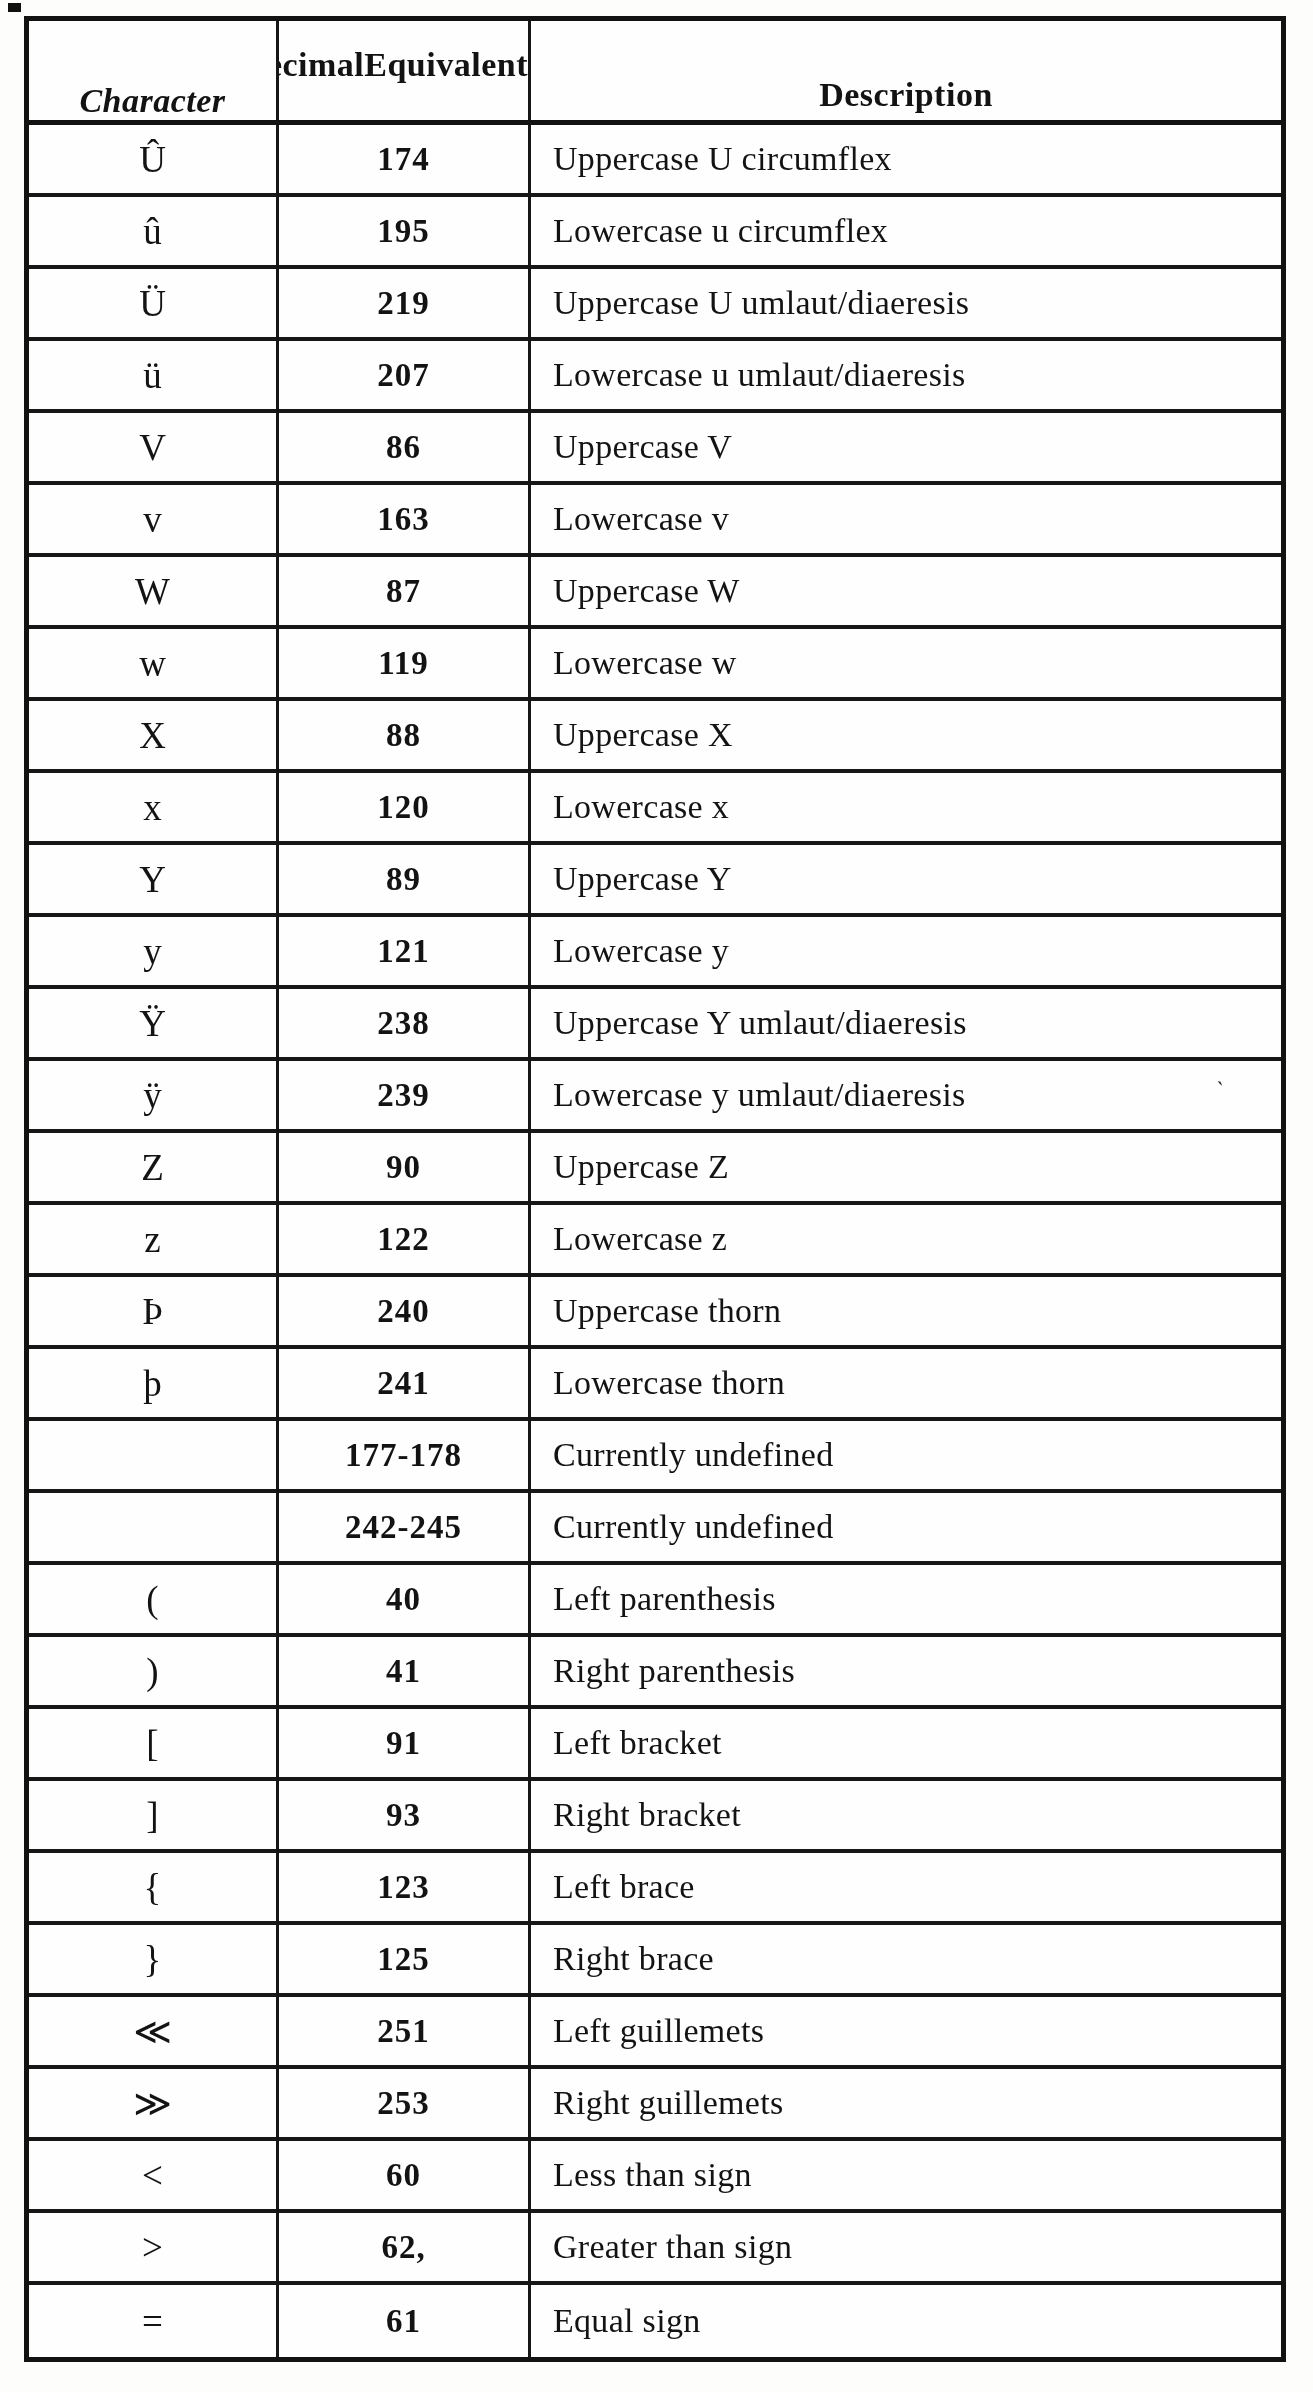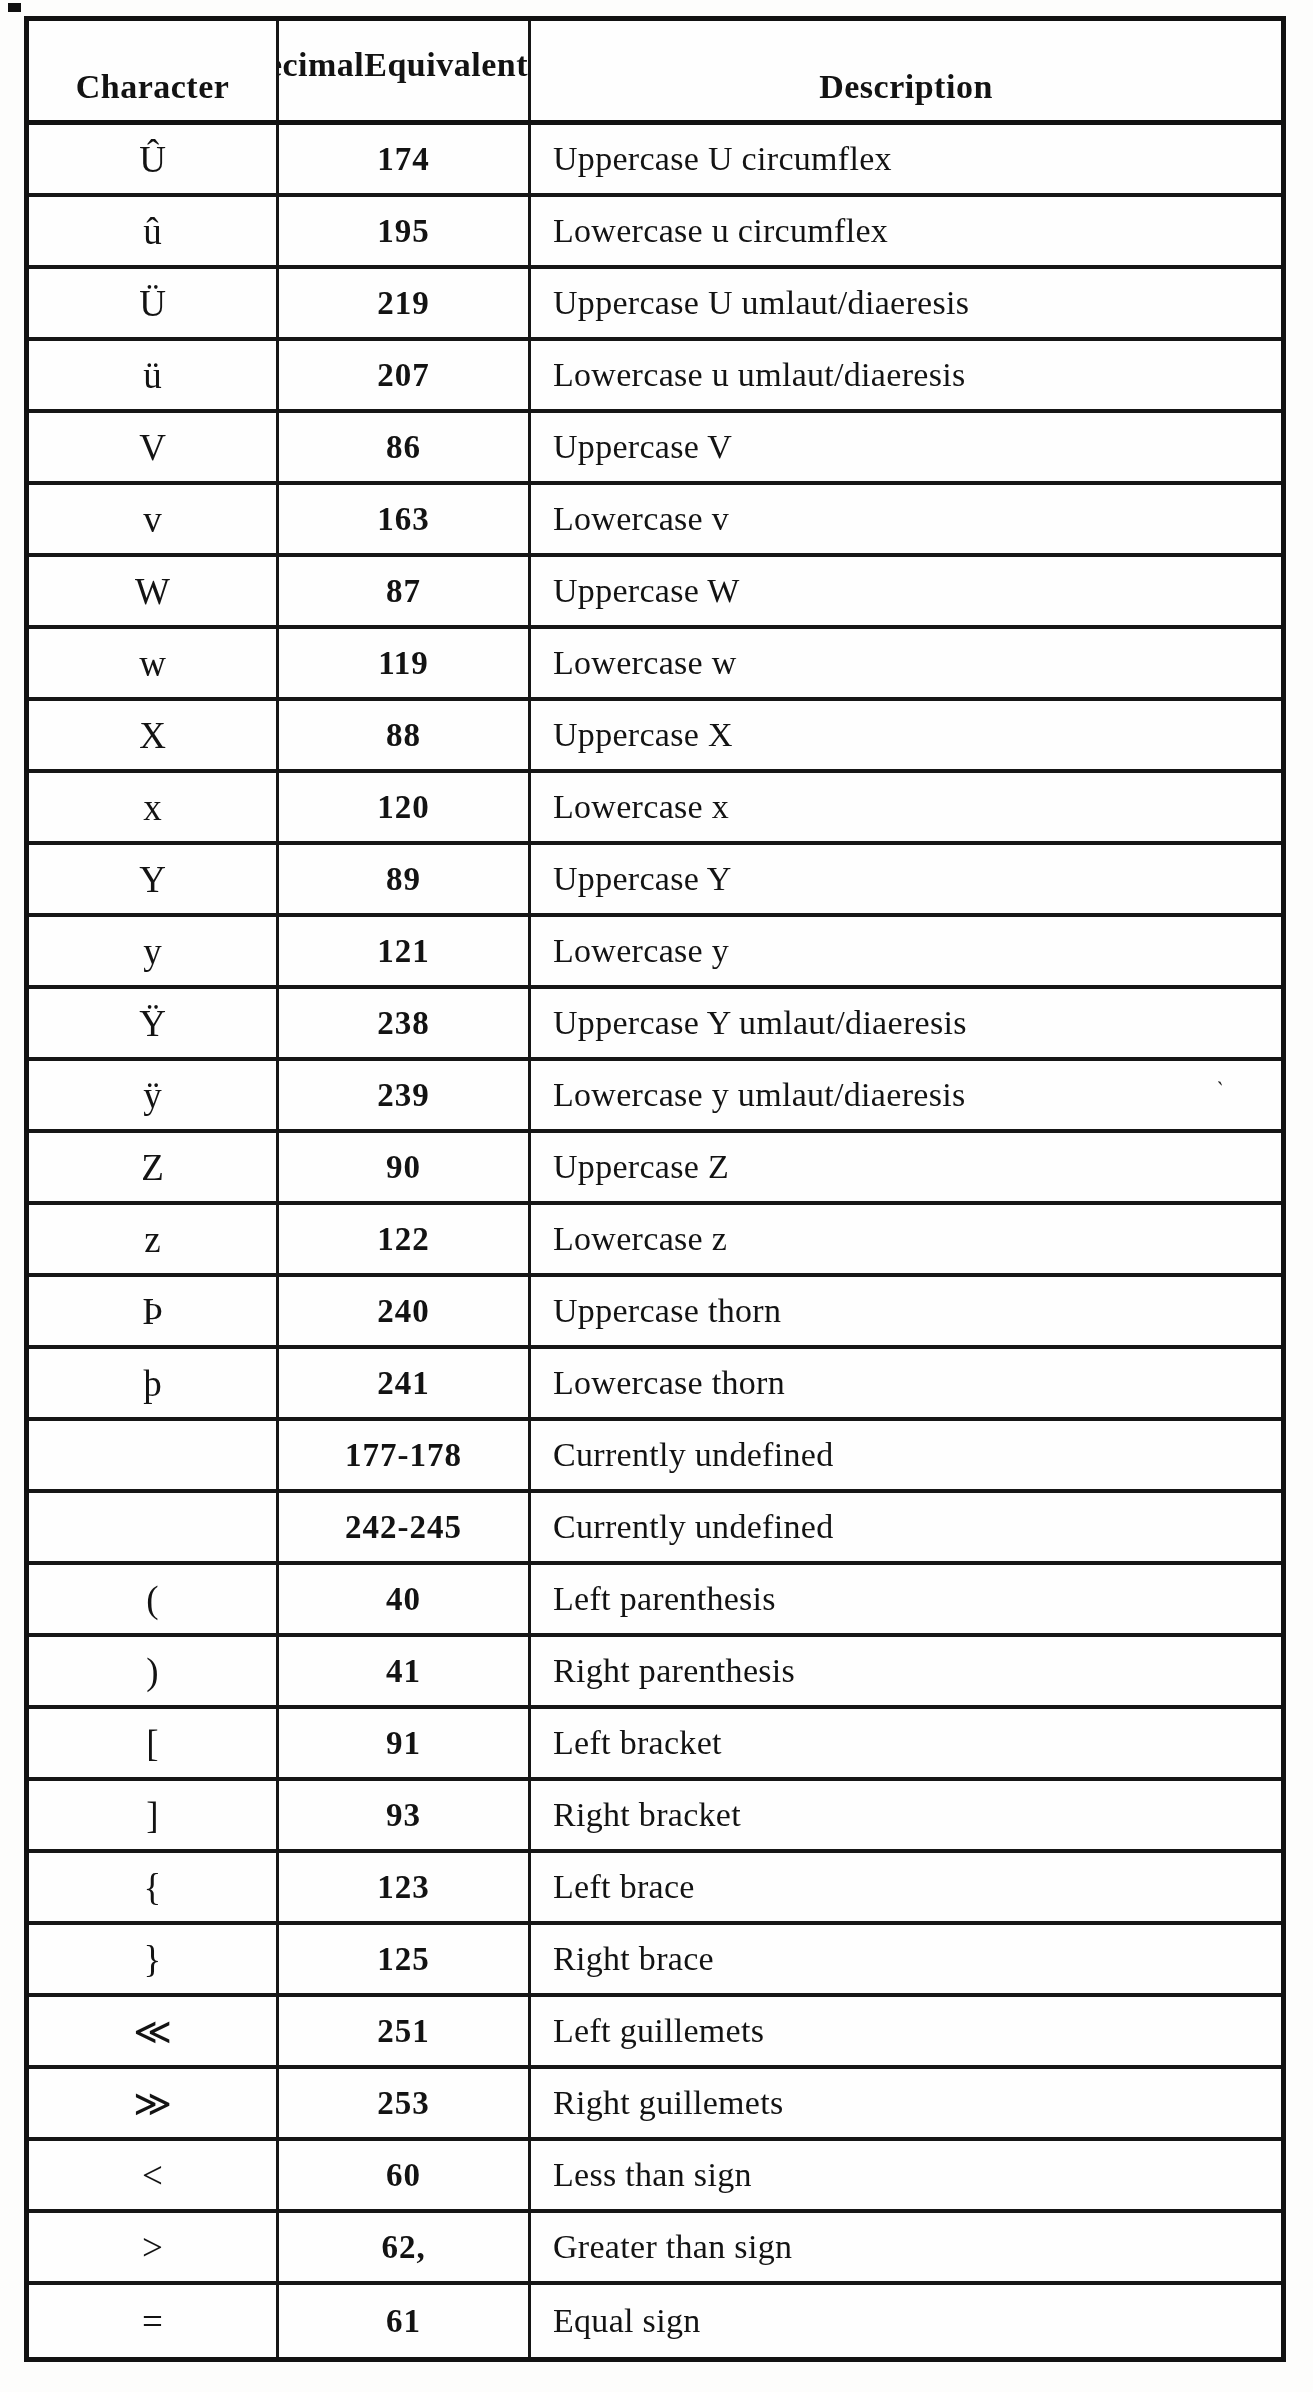--- a/index.html
+++ b/index.html
@@ -28,24 +28,24 @@
   .drow{height:72px;border-bottom:4px solid #161616;}
   .drow:last-child{border-bottom:none;}
   .cell{
     box-sizing:border-box;
     display:flex;align-items:center;
     overflow:hidden;position:relative;
   }
   .col-sep{border-right:3px solid #161616;}
   
   .hcell{font-weight:bold;font-size:34px;letter-spacing:0.5px;}
-  .hcell.char{justify-content:center;align-items:flex-end;padding-bottom:14px;}
+  .hcell.char{justify-content:center;align-items:flex-end;font-style:italic;}
   .hcell.dec{justify-content:flex-end;align-items:center;
              padding-bottom:10px;line-height:1.25;}
-  .hcell.desc{justify-content:center;align-items:flex-end;padding-bottom:14px;}
+  .hcell.desc{justify-content:center;align-items:flex-end;padding-bottom:6px;}
   
   .ccell{justify-content:center;font-size:37px;}
   .ncell{justify-content:center;font-size:33px;letter-spacing:1px;font-weight:bold;}
   .tcell{justify-content:flex-start;padding-left:22px;font-size:34px;letter-spacing:0.3px;text-align:right;}
   .artifact{
     position:absolute;right:58px;top:16px;
     font-size:22px;color:#1a1a1a;transform:rotate(12deg);
   }
 </style>
 </head>

